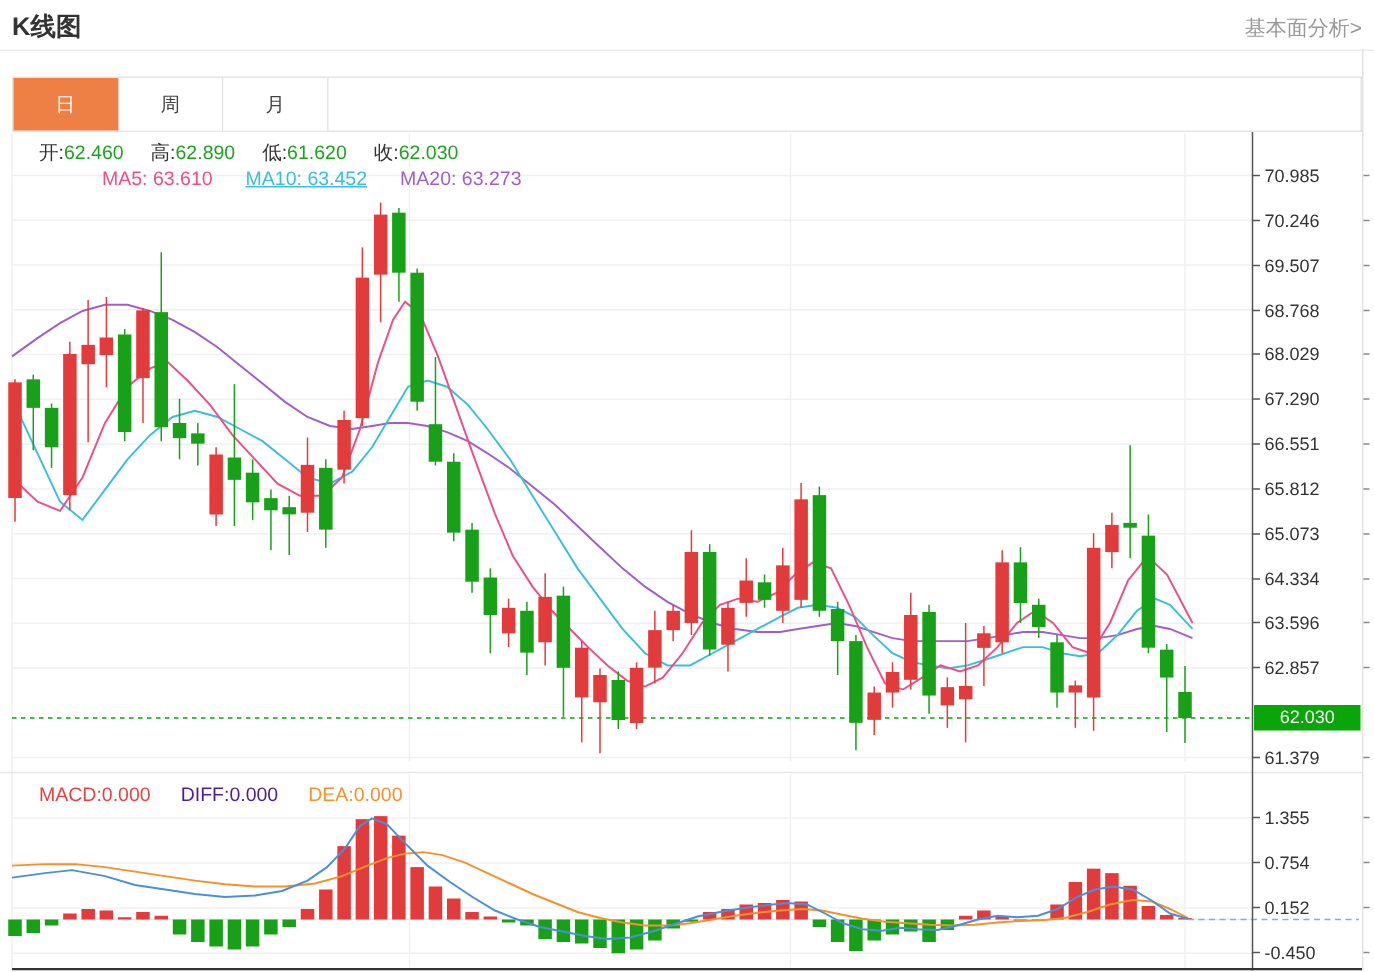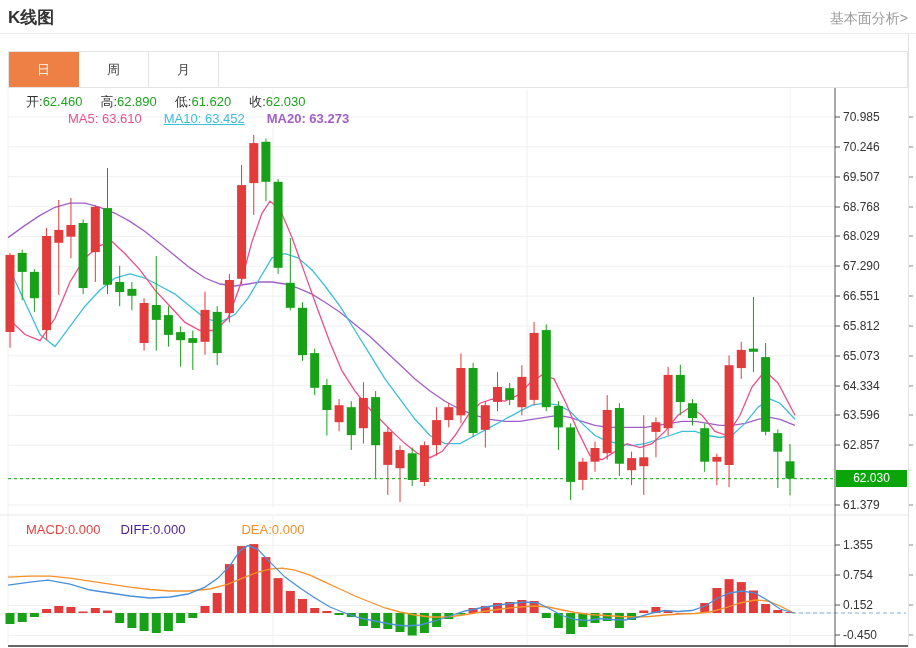--- a/index.html
+++ b/index.html
@@ -38,27 +38,27 @@
   <div class="legend legend-ohlc">
     <span><span class="lab">开:</span><span class="val-green">62.460</span></span>
     <span><span class="lab">高:</span><span class="val-green">62.890</span></span>
     <span><span class="lab">低:</span><span class="val-green">61.620</span></span>
     <span><span class="lab">收:</span><span class="val-green">62.030</span></span>
   </div>
 
   <div class="legend legend-ma">
     <span style="color: rgb(236, 78, 140);"><span>MA5:</span> <span>63.610</span></span>
     <span style="color: rgb(59, 191, 217); text-decoration: underline;"><span>MA10:</span> <span>63.452</span></span>
-    <span style="color: rgb(162, 94, 200); font-weight: bold;"><span>MA20:</span> <span>63.273</span></span>
+    <span style="color: rgb(162, 94, 200);"><span>MA20:</span> <span>63.273</span></span>
   </div>
 
   <div class="legend legend-macd">
     <span style="color: rgb(230, 66, 66);"><span>MACD:</span><span>0.000</span></span>
     <span style="color: #4c1d95;"><span>DIFF:</span><span>0.000</span></span>
-    <span style="color: rgb(245, 145, 43); margin-left: 36px;"><span>DEA:</span><span>0.000</span></span>
+    <span style="color: rgb(245, 145, 43);"><span>DEA:</span><span>0.000</span></span>
   </div>
 
   <div class="badge">62.030</div>
 
   <svg class="chart" id="chart" width="916" height="648">
       <line x1="8" y1="117" x2="835" y2="117" stroke="#f0f0f0" stroke-width="1"></line>
       <line x1="8" y1="146.84894900000018" x2="835" y2="146.84894900000018" stroke="#f0f0f0" stroke-width="1"></line>
       <line x1="8" y1="176.69789799999978" x2="835" y2="176.69789799999978" stroke="#f0f0f0" stroke-width="1"></line>
       <line x1="8" y1="206.54684699999996" x2="835" y2="206.54684699999996" stroke="#f0f0f0" stroke-width="1"></line>
       <line x1="8" y1="236.39579600000013" x2="835" y2="236.39579600000013" stroke="#f0f0f0" stroke-width="1"></line>

